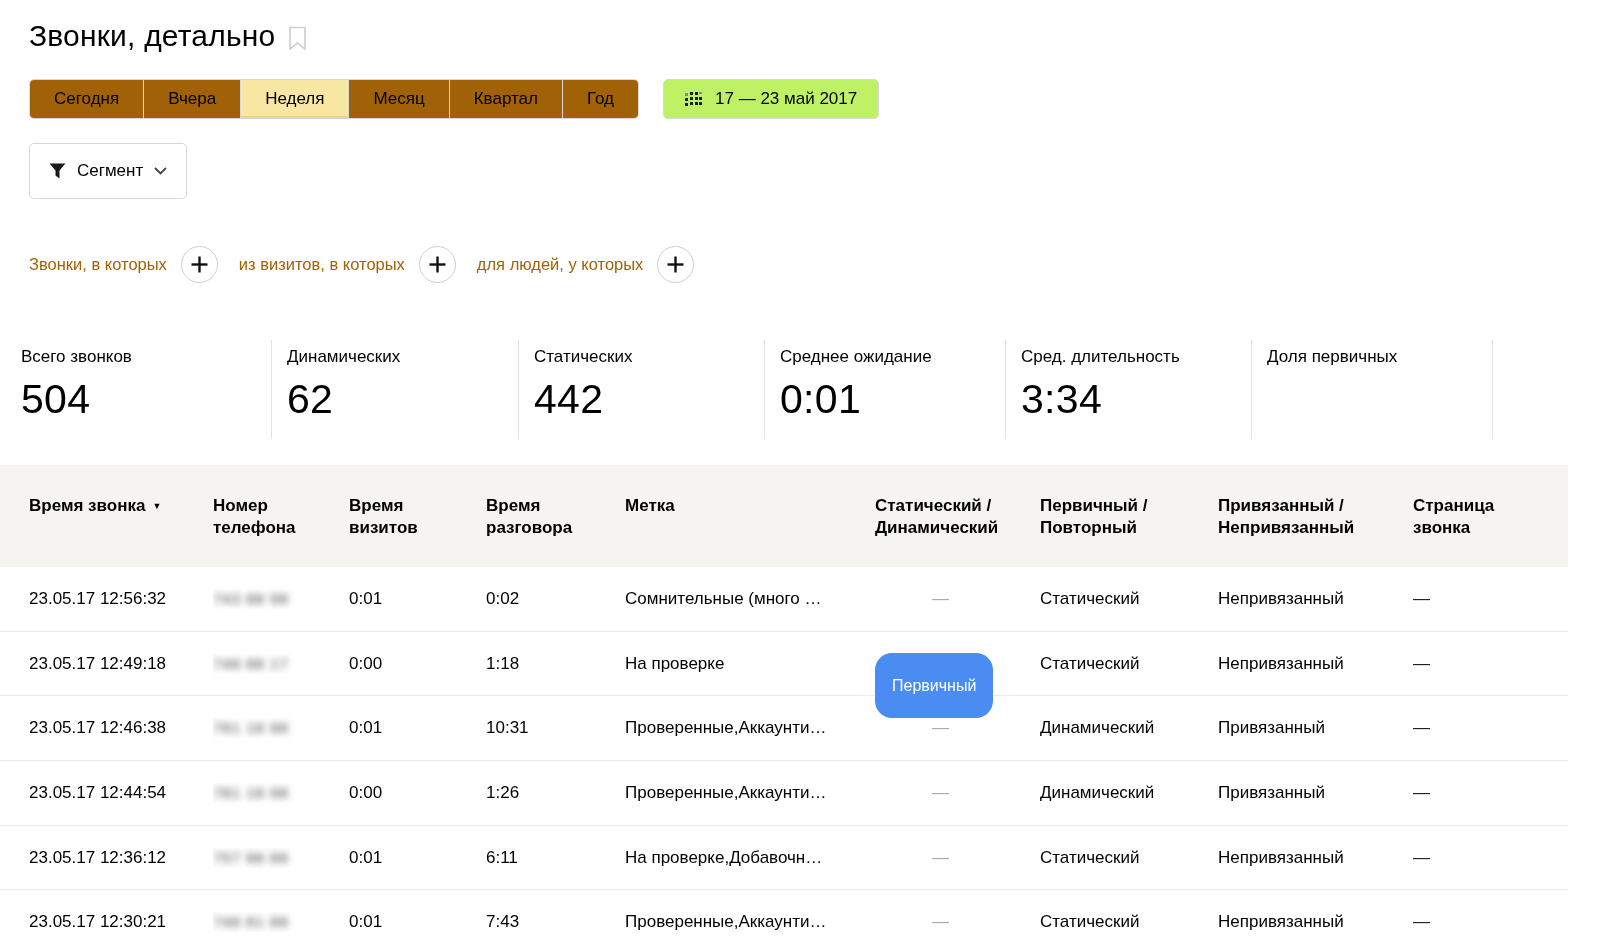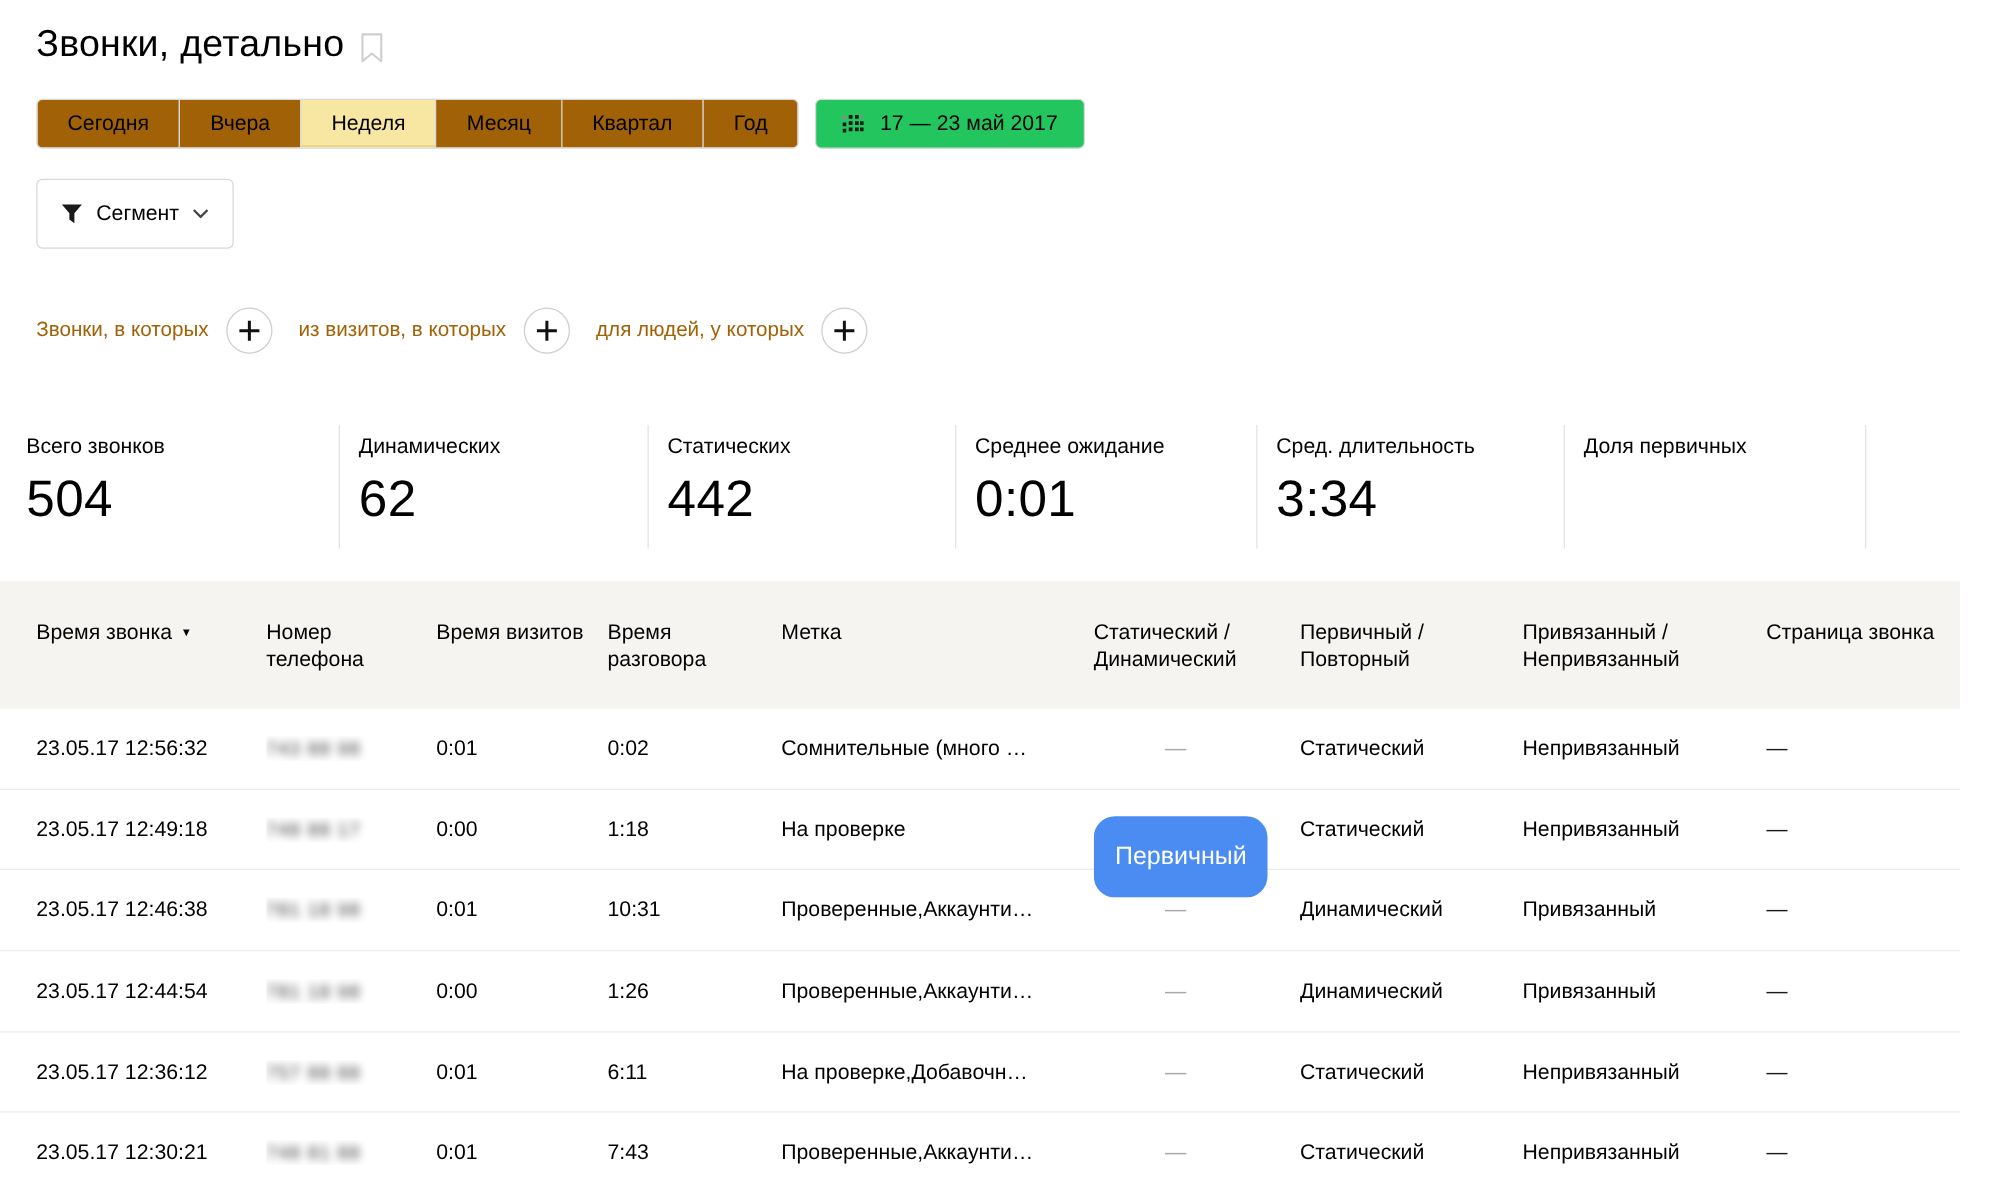--- a/index.html
+++ b/index.html
@@ -13,22 +13,22 @@
   .page-title { font-size:30px; font-weight:400; letter-spacing:.2px; }
   .bookmark { display:inline-flex; margin-top:4px; cursor:pointer; }
 
   
   .period-row { display:flex; align-items:center; margin:23px 0 0 29px; }
   .tab-group { display:inline-flex; border:1px solid #d8d8d8; border-radius:5px; overflow:hidden; background:#fff; }
   .tab { height:38px; line-height:38px; padding:0 24px; font-size:17px; background:#a16207;
          border-left:1px solid #d8d8d8; cursor:pointer; white-space:nowrap; }
   .tab:first-child { border-left:none; }
   .tab.selected { background:#f8e7a3; box-shadow: inset 0 -2px 0 rgba(190,160,60,.28); }
-  .date-btn { display:inline-flex; align-items:center; gap:13px; margin-left:13px; height:40px;
-              padding:0 21px; border:1px solid #d8d8d8; border-radius:5px; font-size:17px; cursor:pointer; background:#22c55e; }
+  .date-btn { display:inline-flex; align-items:center; gap:13px; margin-left:24px; height:40px;
+              padding:0 21px; border:1px solid #d8d8d8; border-radius:5px; font-size:17px; cursor:pointer; background:#bef264; }
 
   
   .segment-row { margin:24px 0 0 29px; }
   .segment-btn { display:inline-flex; align-items:center; gap:11px; height:56px; padding:0 19px;
                  border:1px solid #d8d8d8; border-radius:5px; font-size:17px; background:#fff; cursor:pointer; }
 
   
   .filter-row { display:flex; align-items:center; gap:14px; margin:47px 0 0 29px; }
   .filter-label { font-size:16.5px; color:#a16207; }
   .plus-btn { width:37px; height:37px; border-radius:50%; border:1px solid #cfcfcf; background:#fff;
@@ -38,29 +38,29 @@
   .stats { display:flex; margin-top:57px; }
   .stat { border-right:1px solid #e3e3e3; padding:7px 0 16px 15px; }
   .stat:first-child { padding-left:21px; }
   .stat-label { font-size:17px; }
   .stat-value { font-size:41px; font-weight:400; margin-top:9px; letter-spacing:.3px; }
 
   
   .grid { display:grid; grid-template-columns:184px 136px 137px 139px 250px 165px 178px 195px 155px;
           width:1568px; padding-left:29px; }
   .thead { background:#f5f4f1; margin-top:26px; height:102px; padding-top:30px; align-items:start; }
-  .th { font-size:17px; font-weight:normal; line-height:22px; padding-right:16px; }
+  .th { font-size:17px; font-weight:bold; line-height:22px; padding-right:16px; }
   .th.sortable { cursor:pointer; }
   .sort-arrow { font-size:9px; margin-left:7px; vertical-align:2px; }
   .trow { height:64.7px; align-items:center; border-bottom:1px solid #ebebeb; font-size:17px; }
   .td { padding-right:14px; white-space:nowrap; overflow:hidden; }
   .phone-blur { filter:blur(3.6px); color:#3c3c3c; font-size:15px; letter-spacing:1px; user-select:none; }
   .dash-muted { color:#a9a9a9; margin-left:57px; }
   .dash-dark { color:#1a1a1a; }
-  .badge { display:inline-block; background:#4a8cf2; color:#fff; font-size:20px;
+  .badge { display:inline-block; background:#4a8cf2; color:#fff; font-size:16px;
            padding:24px 17px; border-radius:17px; line-height:17px;margin-top:44px; }
   svg { display:block; }
 </style>
 </head>
 <body>
 
 <div class="page">
 
   <div class="title-row">
     <div class="page-title">Звонки, детально</div>

